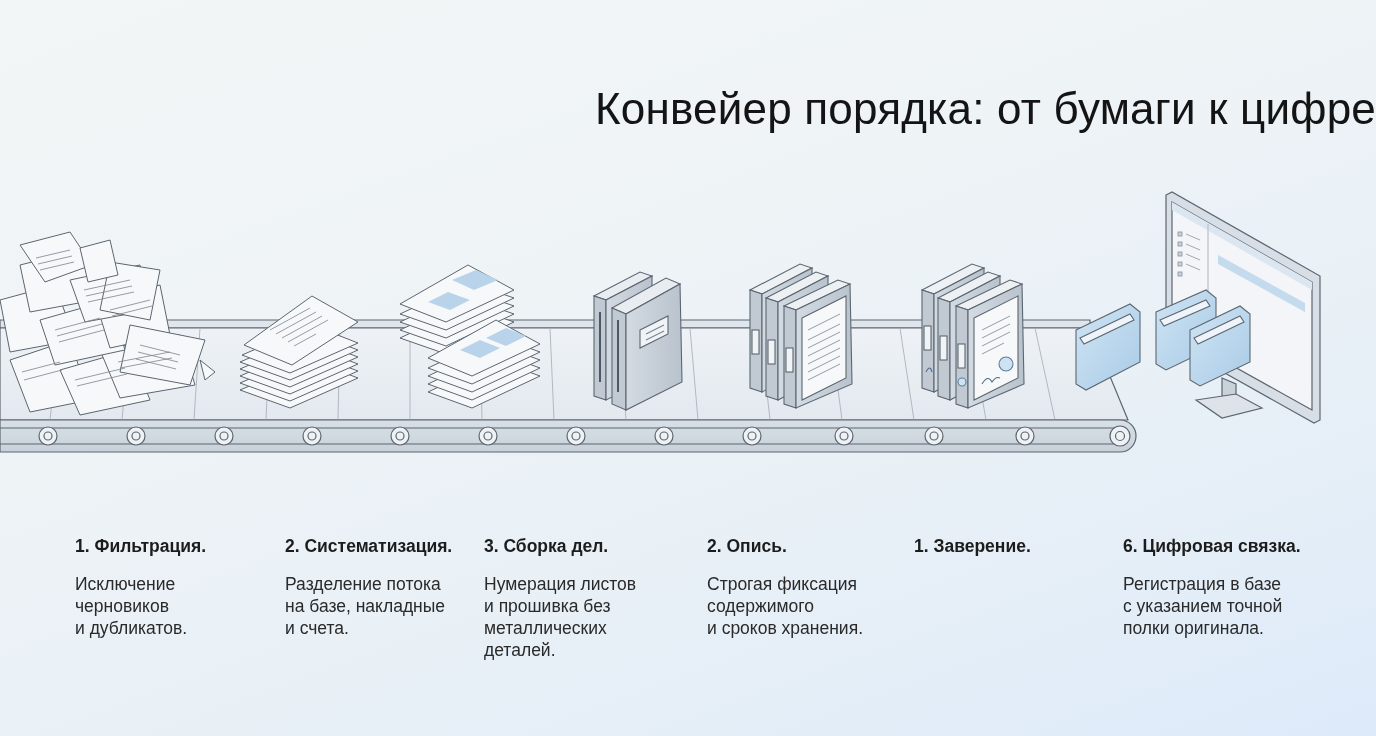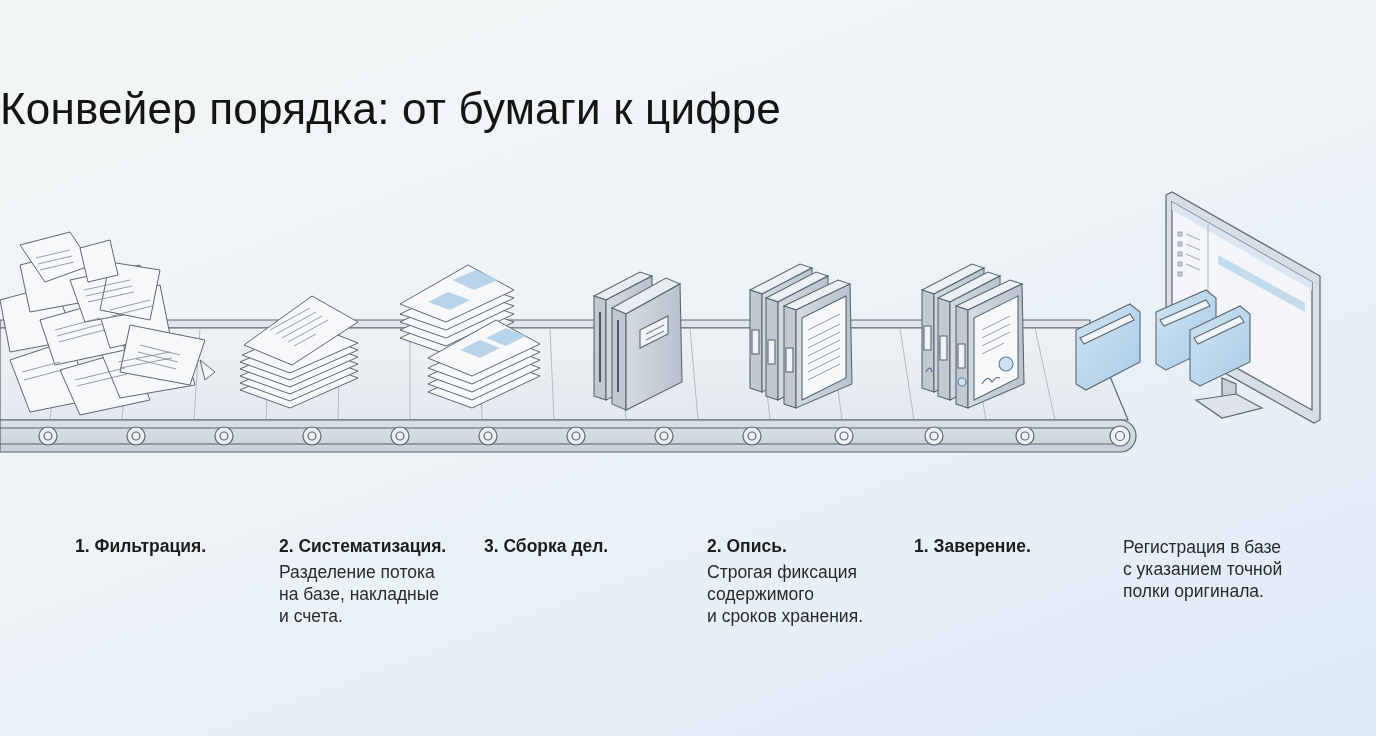--- a/index.html
+++ b/index.html
@@ -4,27 +4,27 @@
   <style>
     html, body { margin: 0; padding: 0; }
     body {
       width: 1376px; height: 736px; overflow: hidden; position: relative;
       background: linear-gradient(160deg, #f3f6f6 0%, #eef3f6 40%, #e6eff7 75%, #ddeafa 100%);
       font-family: "Liberation Sans", "DejaVu Sans", sans-serif;
       color: #1a1a1a;
     }
     .title {
       position: absolute; left: 0; right: 0; top: 84px;
-      text-align: left; font-size: 44px; font-weight: 400;
+      text-align: right; font-size: 44px; font-weight: 400;
       letter-spacing: 0.2px; color: #141414;
     }
     svg.scene { position: absolute; left: 0; top: 0; }
     .steps { position: absolute; top: 536px; left: 0; width: 1376px; }
     .step { position: absolute; top: 0; width: 200px; }
-    .step-title { font-size: 17.5px; font-weight: 700; color: #1c1c1c; margin-bottom: 4px; white-space: nowrap; }
+    .step-title { font-size: 17.5px; font-weight: 700; color: #1c1c1c; margin-bottom: 16px; white-space: nowrap; }
     .step-desc { font-size: 17.5px; line-height: 22px; color: #2a2a2a; white-space: pre-line; }
   </style>
 </head>
 <body>
 
 <div class="title">Конвейер порядка: от бумаги к цифре</div>
 
 <svg class="scene" width="1376" height="500" viewBox="0 0 1376 500">
   <defs>
     <linearGradient id="beltTop" x1="0" y1="0" x2="0" y2="1">
@@ -267,37 +267,45 @@
     <polygon points="1156,312 1206,290 1216,298 1216,346 1166,370 1156,364" fill="url(#folderG)"></polygon>
     <polygon points="1160,320 1206,300 1210,306 1164,326" fill="#eef4f9"></polygon>
     <polygon points="1190,330 1240,306 1250,314 1250,362 1200,386 1190,380" fill="url(#folderG)"></polygon>
     <polygon points="1194,338 1240,316 1244,322 1198,344" fill="#eef4f9"></polygon>
   </g>
 </svg>
 
 <div class="steps">
   <div class="step" style="left:75px;">
     <div class="step-title">1. Фильтрация.</div>
-  </div>
-  <div class="step" style="left:279px;">
+    <div class="step-desc">Исключение
+черновиков
+и дубликатов.</div>
+  </div>
+  <div class="step" style="left:285px;">
     <div class="step-title">2. Систематизация.</div>
     <div class="step-desc">Разделение потока
 на базе, накладные
 и счета.</div>
   </div>
   <div class="step" style="left:484px;">
     <div class="step-title">3. Сборка дел.</div>
+    <div class="step-desc">Нумерация листов
+и прошивка без
+металлических
+деталей.</div>
   </div>
   <div class="step" style="left:707px;">
     <div class="step-title">2. Опись.</div>
     <div class="step-desc">Строгая фиксация
 содержимого
 и сроков хранения.</div>
   </div>
   <div class="step" style="left:914px;">
     <div class="step-title">1. Заверение.</div>
   </div>
   <div class="step" style="left:1123px;">
+    <div class="step-title">6. Цифровая связка.</div>
     <div class="step-desc">Регистрация в базе
 с указанием точной
 полки оригинала.</div>
   </div>
 </div>
 
 </body></html>

